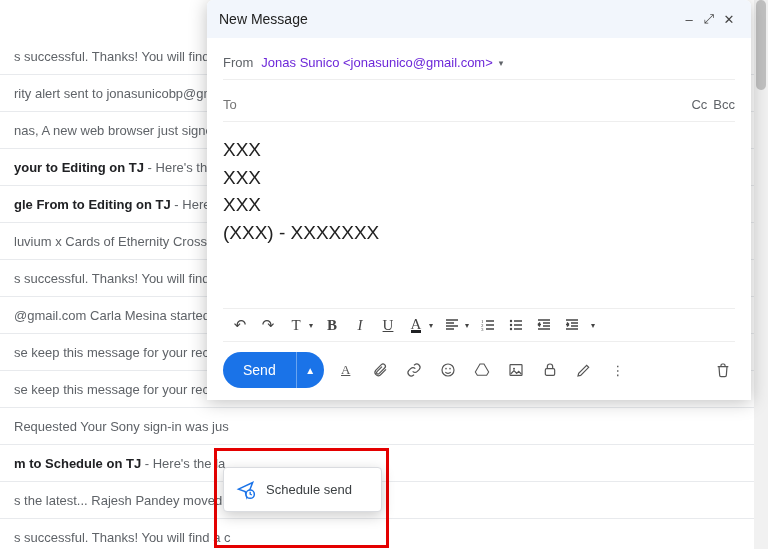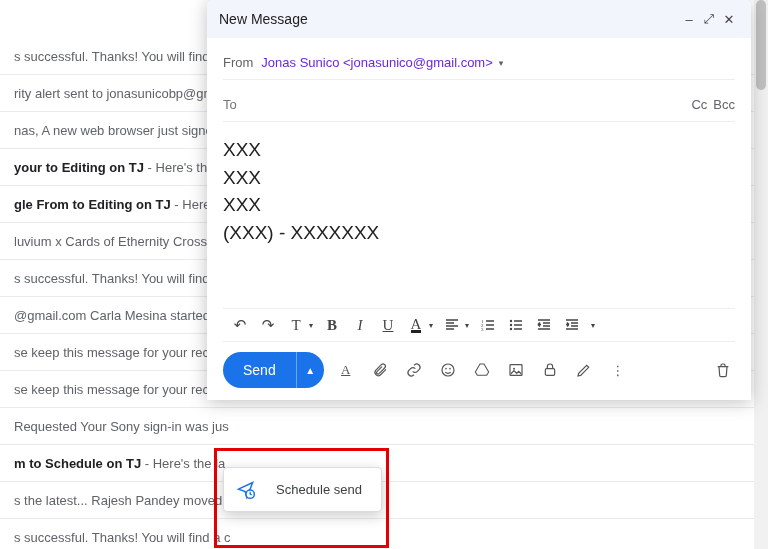--- a/index.html
+++ b/index.html
@@ -34,21 +34,21 @@
   .car { font-size: 8px; color: #444; margin-left: -2px; width: 8px; }
 
   .bottombar { position: absolute; left: 16px; right: 16px; bottom: 12px; height: 36px; display: flex; align-items: center; gap: 10px; }
   .send-wrap { display: flex; }
   .send-btn { background: #1a73e8; color: #fff; height: 36px; padding: 0 20px; border: none; border-radius: 18px 0 0 18px; font-size: 14px; font-weight: 500; cursor: pointer; }
   .send-more { background: #1a73e8; color: #fff; height: 36px; width: 28px; border: none; border-left: 1px solid rgba(255,255,255,0.35); border-radius: 0 18px 18px 0; cursor: pointer; font-size: 10px; }
   .bicon { width: 24px; height: 24px; display: flex; align-items: center; justify-content: center; color: #555; cursor: pointer; border-radius: 4px; }
   .bottombar .trash { margin-left: auto; }
 
   
-  .sched { position: absolute; left: 223px; top: 467px; width: 159px; height: 45px; background: #fff; border: 1px solid #dadce0; border-radius: 4px; box-shadow: 0 4px 14px rgba(0,0,0,.2); display: flex; align-items: center; padding-left: 12px; gap: 20px; z-index: 50; }
+  .sched { position: absolute; left: 223px; top: 467px; width: 159px; height: 45px; background: #fff; border: 1px solid #dadce0; border-radius: 4px; box-shadow: 0 4px 14px rgba(0,0,0,.2); display: flex; align-items: center; padding-left: 12px; gap: 10px; z-index: 50; }
   .sched .ico { color: #1a73e8; }
   .sched .lbl { color: #3c4043; font-size: 13px; }
 
   
   .hl { position: absolute; left: 214px; top: 448px; width: 175px; height: 100px; border: 3px solid #e40000; z-index: 40; pointer-events: none; }
 
   
   .pgscroll { position: absolute; right: 0; top: 0; width: 14px; height: 549px; background: #f1f1f1; }
   .pgscroll .thumb { position: absolute; top: 0; left: 2px; width: 10px; height: 90px; background: #c1c1c1; border-radius: 5px; }
 

